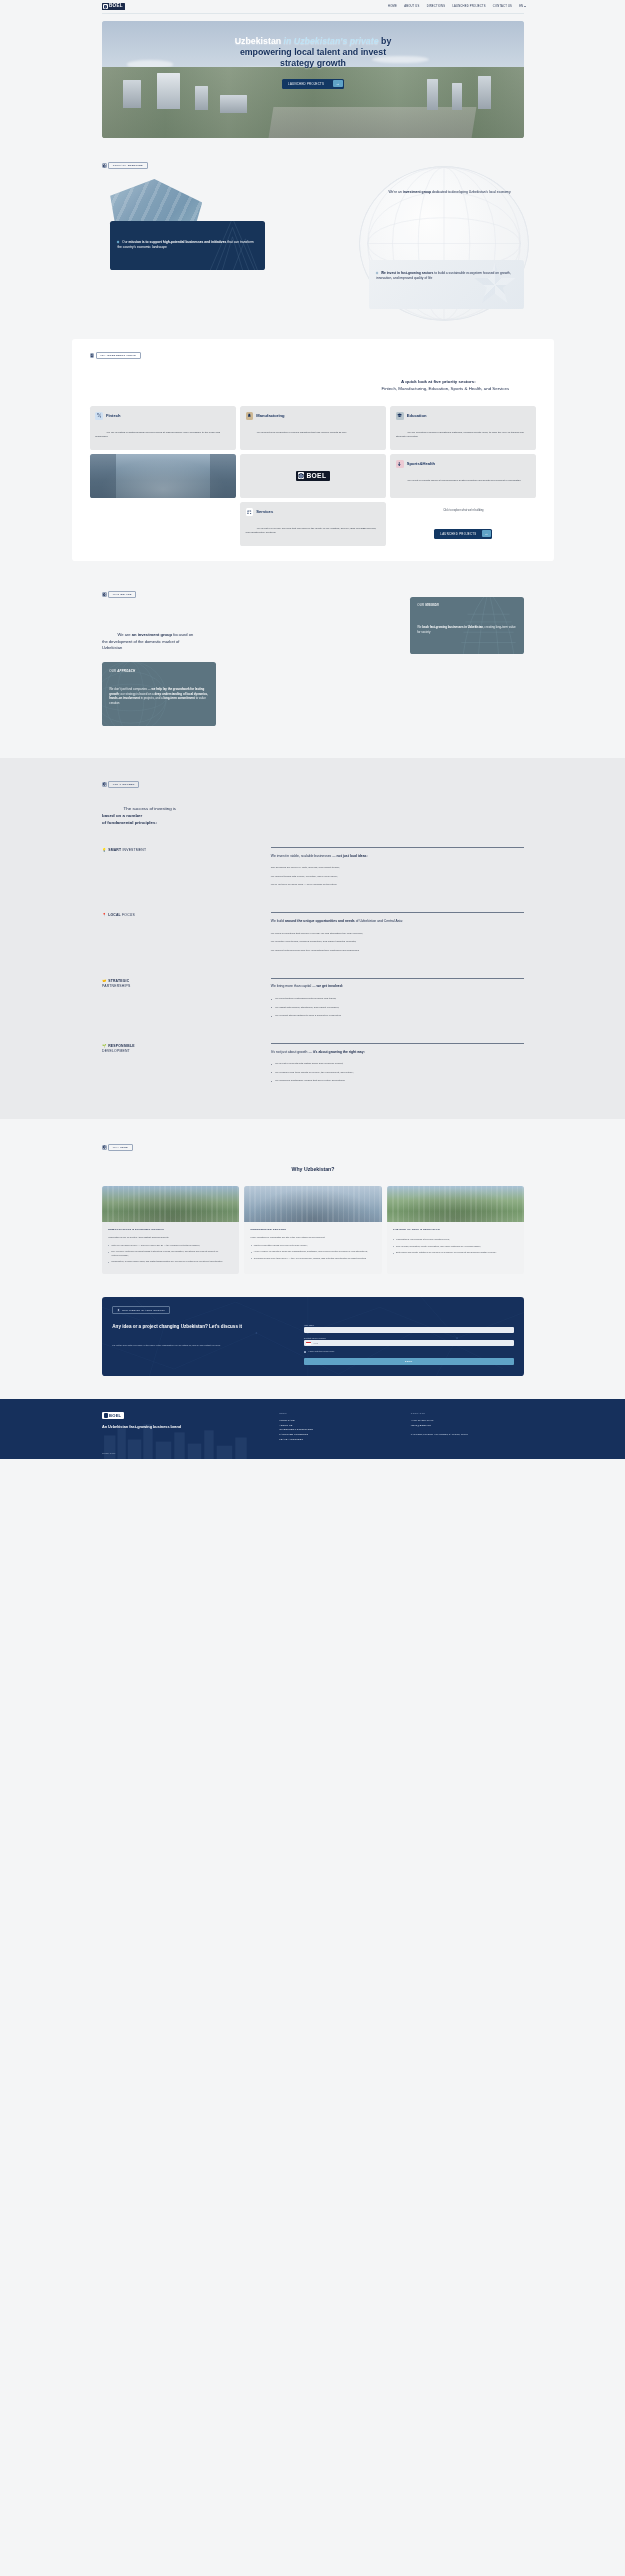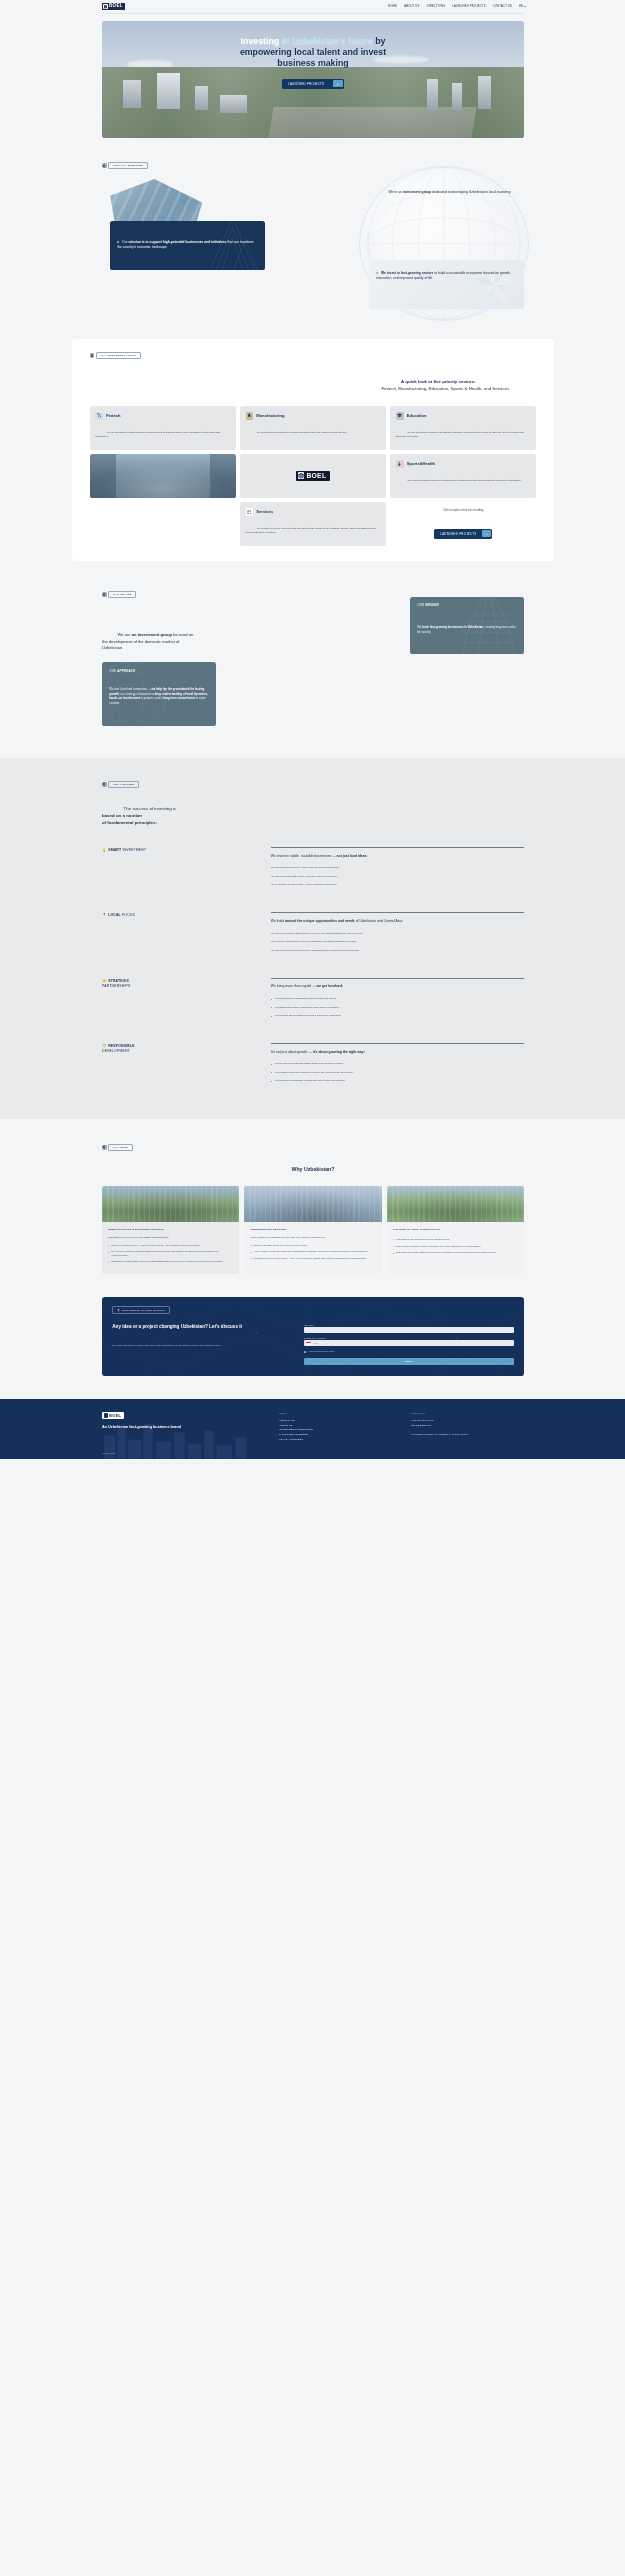--- a/index.html
+++ b/index.html
@@ -233,23 +233,23 @@
       <div class="bld" style="left:5%;top:18%;width:17.5px;height:28px;"></div>
       <div class="bld" style="left:13%;top:8%;width:23px;height:36px;background:linear-gradient(180deg,#e3e8ec,#a9b3bc);"></div>
       <div class="bld" style="left:22%;top:26%;width:13.4px;height:24px;"></div>
       <div class="bld" style="left:28%;top:40%;width:27px;height:17.5px;"></div>
       <div class="bld" style="left:77%;top:16%;width:11.3px;height:31px;"></div>
       <div class="bld" style="left:83%;top:22%;width:9.3px;height:27px;"></div>
       <div class="bld" style="left:89%;top:12%;width:13.4px;height:33px;"></div>
     </div>
     <div class="hero-inner">
       <h1>
-        <span class="w">Investing </span><span class="c">in Uzbekistan's future</span><span> by</span><br>
+        <span class="w">Uzbekistan </span><span class="c">in Uzbekistan's private</span><span> by</span><br>
         <span>empowering local talent and invest</span><br>
-        <span>business making</span>
+        <span>strategy growth</span>
       </h1>
       <div class="btn-primary">
         <span class="lbl">LAUNCHED PROJECTS</span>
         <span class="btn-arrow">→</span>
       </div>
     </div>
   </section>
 
   <section class="overview">
     <div class="tag">

